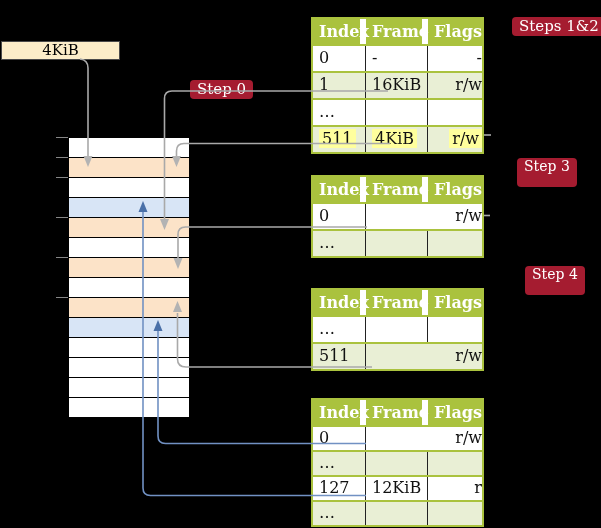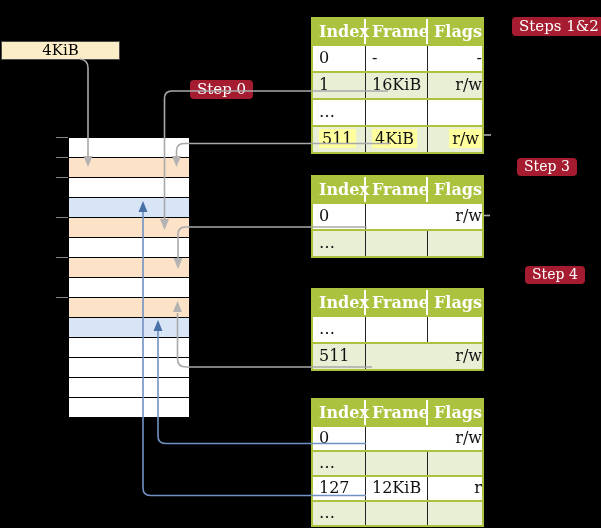--- a/index.html
+++ b/index.html
@@ -14,42 +14,42 @@
     position:absolute; left:1px; top:41px; width:119px; height:19px;
     background:var(--cream,#fcedc9); border:1px solid #4a4a4a; box-sizing:border-box;
     text-align:center; font-size:15px; line-height:16px; color:#000;
   }
   
   .badge {
     position:absolute; background:var(--red,#a51c30); color:#fff;
     font-size:15px; line-height:19px; height:19px; padding:0 7px;
     border-radius:4px; white-space:nowrap;
   }
-  .badge.small { font-size:14px; line-height:17px; height:18px; }
+  .badge.small { font-size:14px; line-height:17px; height:29px; }
   
   .memcol {
     position:absolute; left:68px; top:137px; width:122px; height:281px;
     border:1px solid #000; box-sizing:border-box; background:#fff;
     display:flex; flex-direction:column;
   }
   .mrow { flex:1; border-bottom:1px solid #000; }
   .mrow:last-child { border-bottom:none; }
   .mrow.white { background:#ffffff; }
   .mrow.peach { background:var(--peach,#fce3c8); }
   .mrow.blue  { background:var(--mblue,#d8e5f6); }
   .tick { position:absolute; left:56px; width:12px; height:1px; background:#878787; }
   
   .ptable {
     position:absolute; left:311px; width:173px; box-sizing:border-box;
     background:#fff; border:2px solid var(--green,#aac23e); font-size:16px;
   }
   .thead { display:flex; height:25px; line-height:25px;
     background:var(--green,#aac23e); color:#fff; font-weight:bold; }
   .hcell { box-sizing:border-box; padding-left:6px; }
-  .hcell:not(:last-child) { border-right:2px solid #ffffff; }
+  .hcell:not(:last-child) { border-right:6px solid #ffffff; }
   .c1 { width:53px; } .c2 { width:62px; } .c3 { flex:1;text-align:right; }
   .trow { display:flex; height:25px; line-height:24px;
     border-top:2px solid var(--green,#aac23e); background:#fff; }
   .t4 .trow { height:23px; line-height:22px; }
   .trow.alt { background:var(--rowgreen,#e9efd5); }
   .cell { box-sizing:border-box; padding-left:6px; }
   .cell:not(:last-child) { border-right:1px solid #222; }
   .hl { background:var(--hl,#ffff9d); padding:0 3px; }
   
   .overlay { position:absolute; left:0; top:0; width:601px; height:528px;

